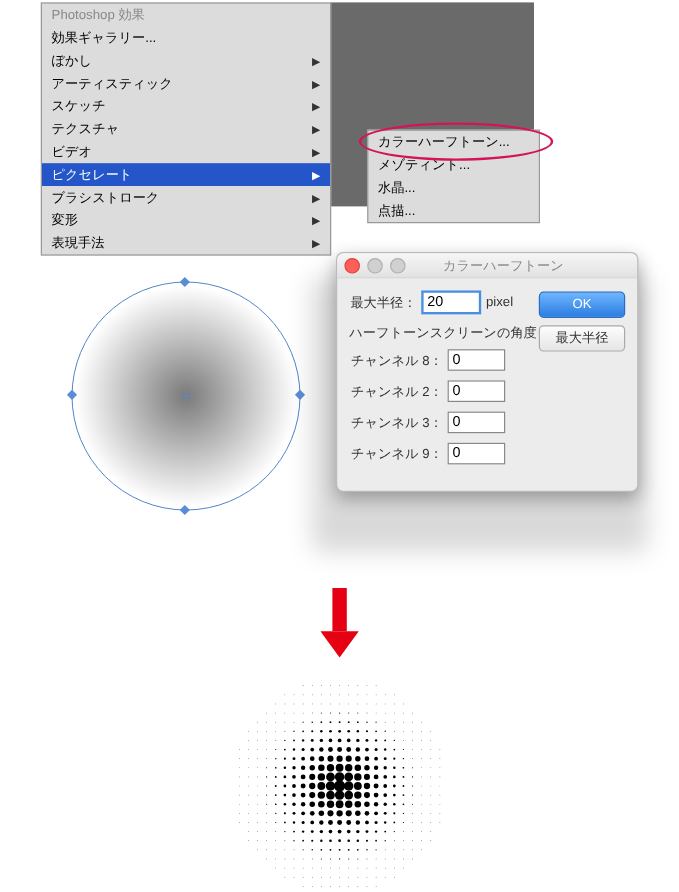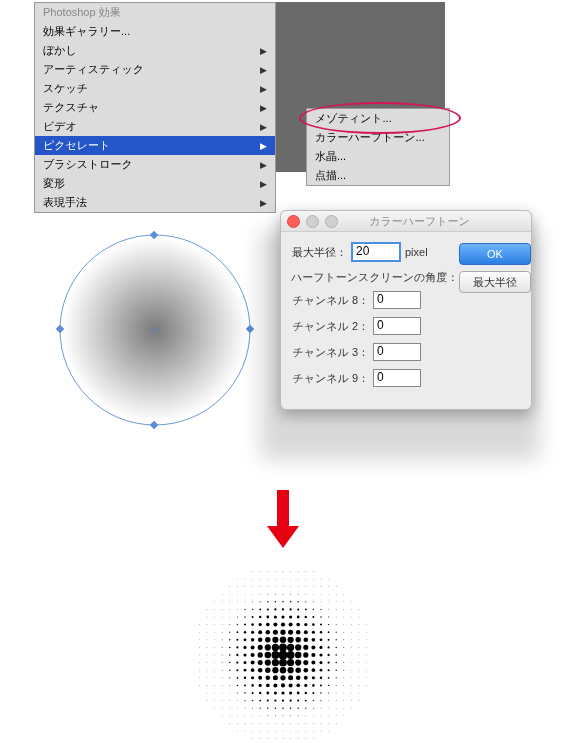--- a/index.html
+++ b/index.html
@@ -130,21 +130,21 @@
   border: 1px solid #888;
   background: #fff;
   font-size: 12px;
   padding: 0 3px;
 }
 .input.focused { border: 2px solid #4a90e2; }
 .unit { margin-left: 4px; color:#333; font-size:11px;}
 .sub-label { font-size: 11px; color: #333; margin-bottom: 6px; }
 .btns {
   position: absolute;
-  right: 0; top: 32px;
+  right: 10px; top: 32px;
 }
 .btn {
   display: block;
   width: 70px;
   height: 20px;
   border-radius: 4px;
   text-align: center;
   line-height: 20px;
   font-size: 11px;
   margin-bottom: 6px;
@@ -215,22 +215,22 @@
         </div>
         <div class="menu-item">
           <span>表現手法</span>
           <span class="arrow">▶</span>
         </div>
       </div>
   </div>
 
   <div class="submenu">
     <div id="submenu-items">
+        <div class="sub-item">カラーハーフトーン...</div>
         <div class="sub-item">メゾティント...</div>
-        <div class="sub-item">カラーハーフトーン...</div>
         <div class="sub-item">水晶...</div>
         <div class="sub-item">点描...</div>
       </div>
   </div>
   <div class="highlight-oval"></div>
 </div>
 
 <div class="mid-section">
 
   <svg class="circle-preview" viewBox="0 0 200 200">

